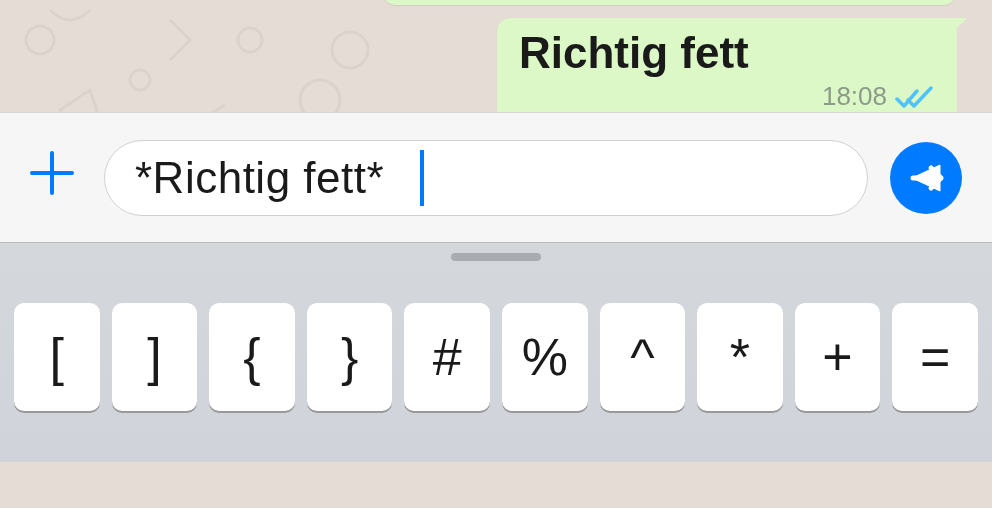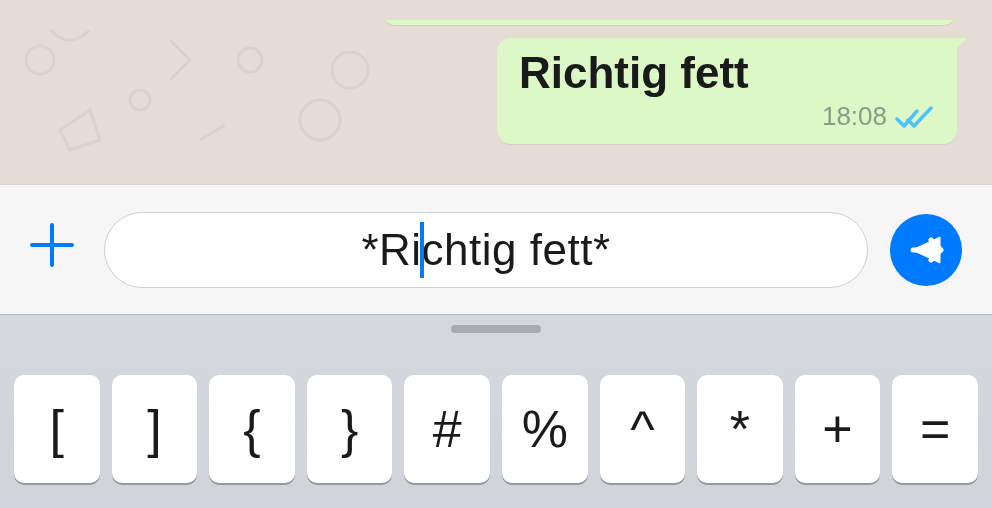--- a/index.html
+++ b/index.html
@@ -9,25 +9,24 @@
     }
     body {
       width: 992px;
       height: 508px;
       font-family: -apple-system, BlinkMacSystemFont, "Helvetica Neue", sans-serif;
       overflow: hidden;
       background: #e5ddd5;
     }
     .chat-area {
       width: 100%;
-      height: 164px;
+      height: 112px;
       background: #e5ddd5;
       position: relative;
       overflow: hidden;
-      margin-top: 20px;
     }
     .chat-pattern {
       position: absolute;
       inset: 0;
       opacity: 0.07;
     }
     .message-bubble {
       position: absolute;
       right: 35px;
       top: 18px;
@@ -99,21 +98,20 @@
     .text-input {
       flex: 1;
       background: #ffffff;
       border: 1px solid #d0d0d0;
       border-radius: 40px;
       height: 76px;
       display: flex;
       align-items: center;
       padding: 1px 30px;
       position: relative;
-      justify-content: center;
     }
     .input-text {
       font-size: 44px;
       color: #1a1a1a;
       font-weight: 400;
       letter-spacing: 0.5px;
     }
     .cursor {
       position: absolute;
       width: 4px;

